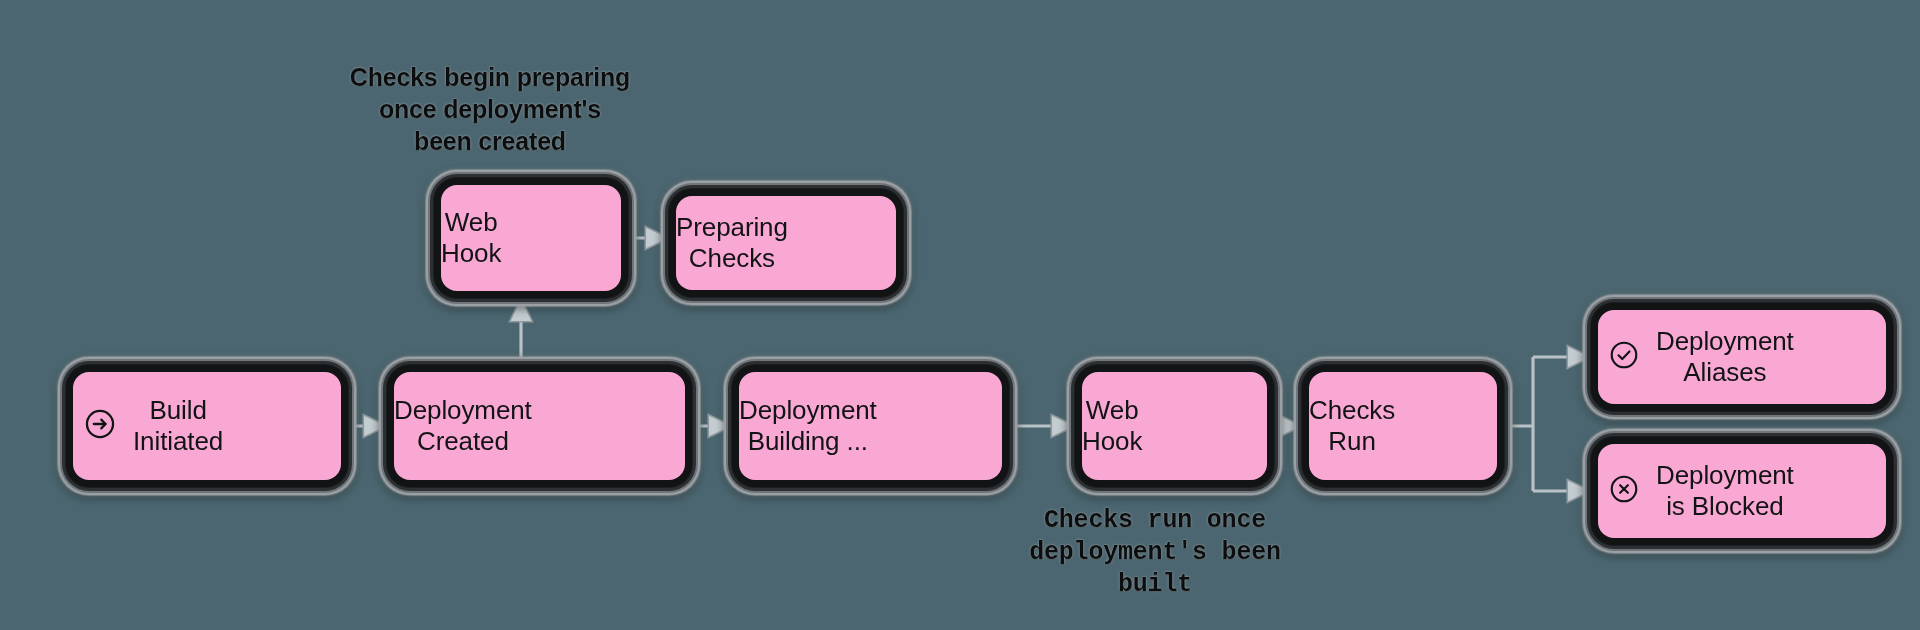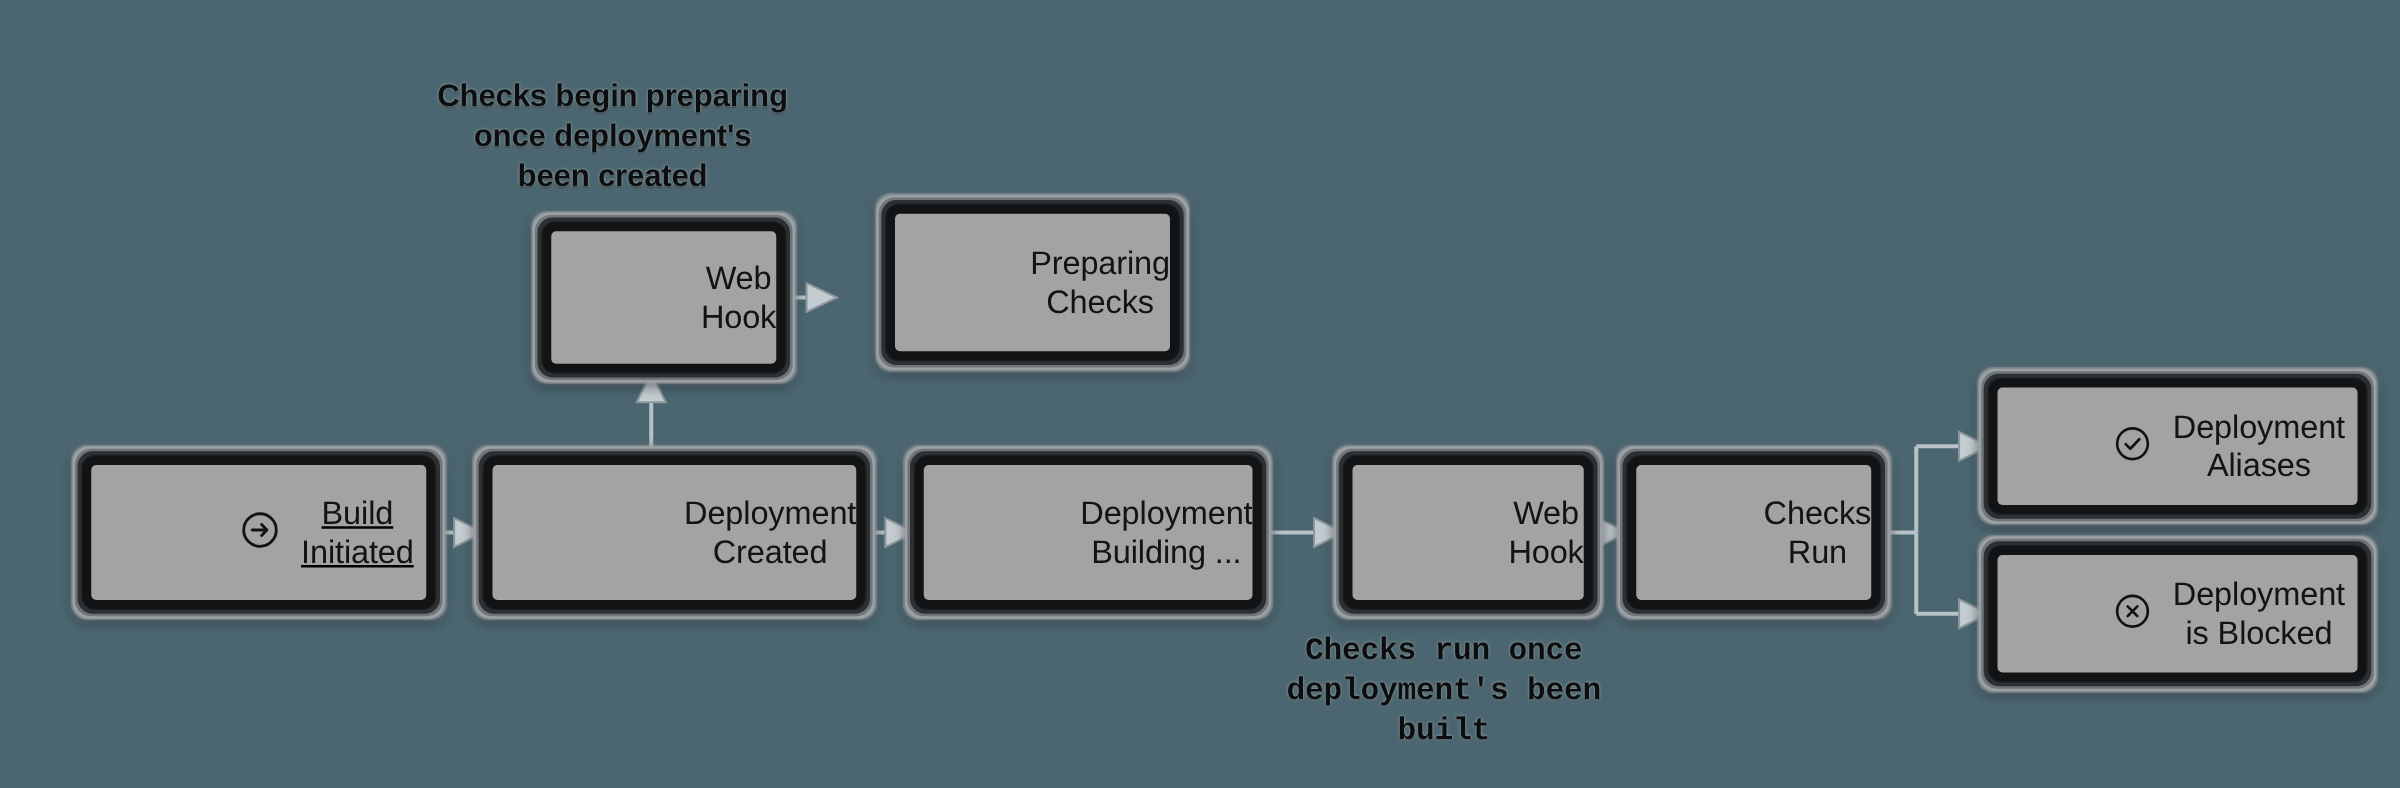--- a/index.html
+++ b/index.html
@@ -28,25 +28,25 @@
     top: 0;
     width: 1920px;
     height: 630px;
     pointer-events: none;
   }
 
   
   .node {
     position: absolute;
     box-sizing: border-box;
-    background: #a3a3a3;
-    border-radius: 4px;
+    background: #f9a8d4;
+    border-radius: 16px;
     display: flex;
     align-items: center;
-    justify-content: flex-end;
+    justify-content: flex-start;
     z-index: 5;
     
     box-shadow:
       0 0 0 7px #111314,
       0 0 0 8px #1b1e20,
       0 0 0 11px #2c3033,
       0 0 0 13px #6f7579,
       0 0 0 15px #9aa0a3,
       0 0 1px 16px rgba(160,166,170,0.55),
       0 0 4px 17px rgba(140,147,151,0.30),
@@ -137,26 +137,26 @@
 
   <div class="note" style="left:1020px; top:505px; width:270px;font-family:Liberation Mono, monospace;">Checks run once
 deployment's been
 built</div>
 
   <div class="node" style="left:441px; top:185px; width:180px; height:106px;">
     <span class="label">Web
 Hook</span>
   </div>
 
-  <div class="node" style="left:676px; top:171px; width:220px; height:110px;margin-left:40px;">
+  <div class="node" style="left:676px; top:196px; width:220px; height:94px;">
     <span class="label">Preparing
 Checks</span>
   </div>
 
-  <div class="node with-icon" style="left:73px; top:372px; width:268px; height:108px;text-decoration:underline;">
+  <div class="node with-icon" style="left:73px; top:372px; width:268px; height:108px;">
     <span class="ic">
       <svg width="34" height="34" viewBox="0 0 24 24" fill="none" stroke="#111315" stroke-width="1.6" stroke-linecap="round" stroke-linejoin="round">
         <circle cx="12" cy="12" r="9.2"></circle>
         <path d="M7.6 12h8.2"></path>
         <path d="M12.9 8.9 L15.9 12 L12.9 15.1"></path>
       </svg>
     </span>
     <span class="label">Build
 Initiated</span>
   </div>

